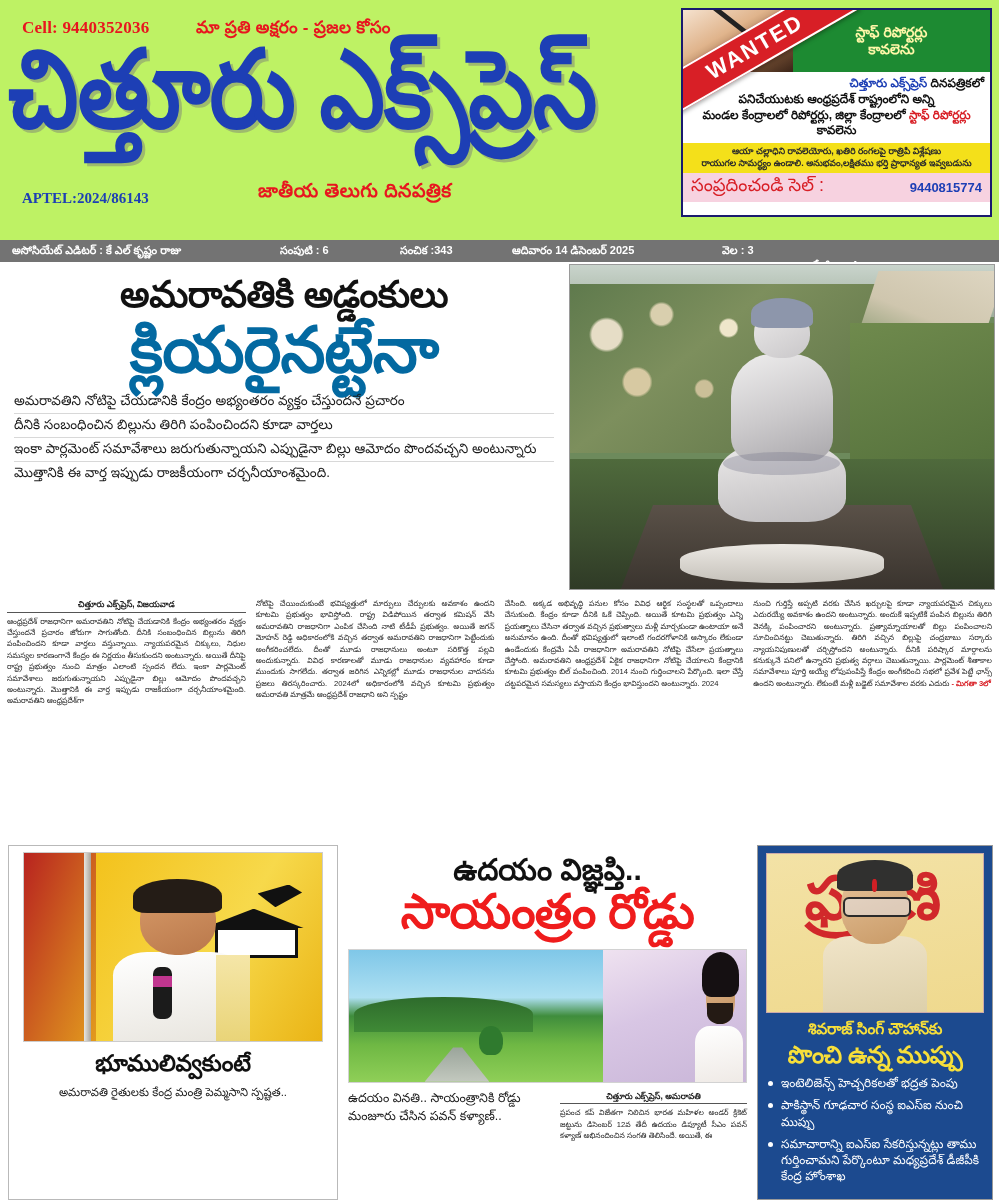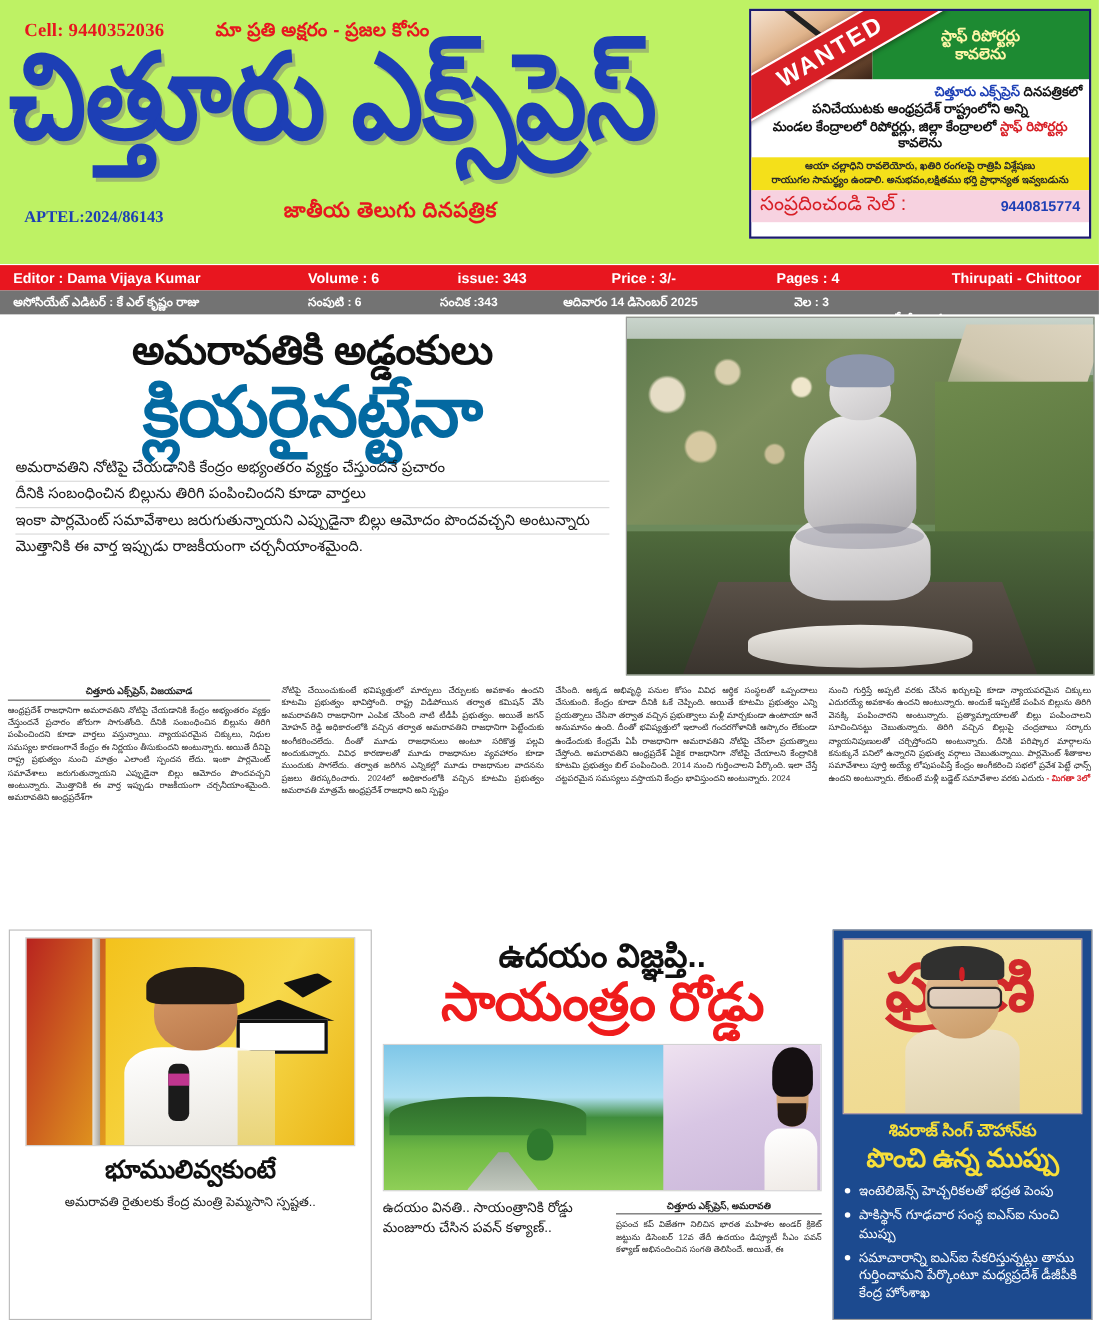--- a/index.html
+++ b/index.html
@@ -378,28 +378,20 @@
         <span class="yl">ఆయా చల్లాధిని రావలెయోరు, ఖతిరి రంగలపై రాత్రిపి విశ్లేషణు</span>
         <span class="yl">రాయుగల సామర్థ్యం ఉండాలి. అనుభవం,లక్షితము భర్తి ప్రాధాన్యత ఇవ్వబడును</span>
       </div>
       <div class="wa-pink">
         <span class="sp">సంప్రదించండి సెల్ :</span>
         <span class="ph">9440815774</span>
       </div>
     </div>
   </div>
 
-  <div class="redbar">
-    <div class="rb1">Editor : Dama Vijaya Kumar</div>
-    <div class="rb2">Volume : 6</div>
-    <div class="rb3">issue: 343</div>
-    <div class="rb4">Price : 3/-</div>
-    <div class="rb5">Pages : 4</div>
-    <div class="rb6">Thirupati - Chittoor</div>
-  </div>
 
   <div class="greenbar">
     <div class="gb1">అసోసియేట్ ఎడిటర్ : కే ఎల్ కృష్ణం రాజు</div>
     <div class="gb2">సంపుటి : 6</div>
     <div class="gb3">సంచిక :343</div>
     <div class="gb4">ఆదివారం 14 డిసెంబర్ 2025</div>
     <div class="gb5">వెల : 3</div>
     <div class="gb6">పేజీలు : 4</div>
   </div>
 

